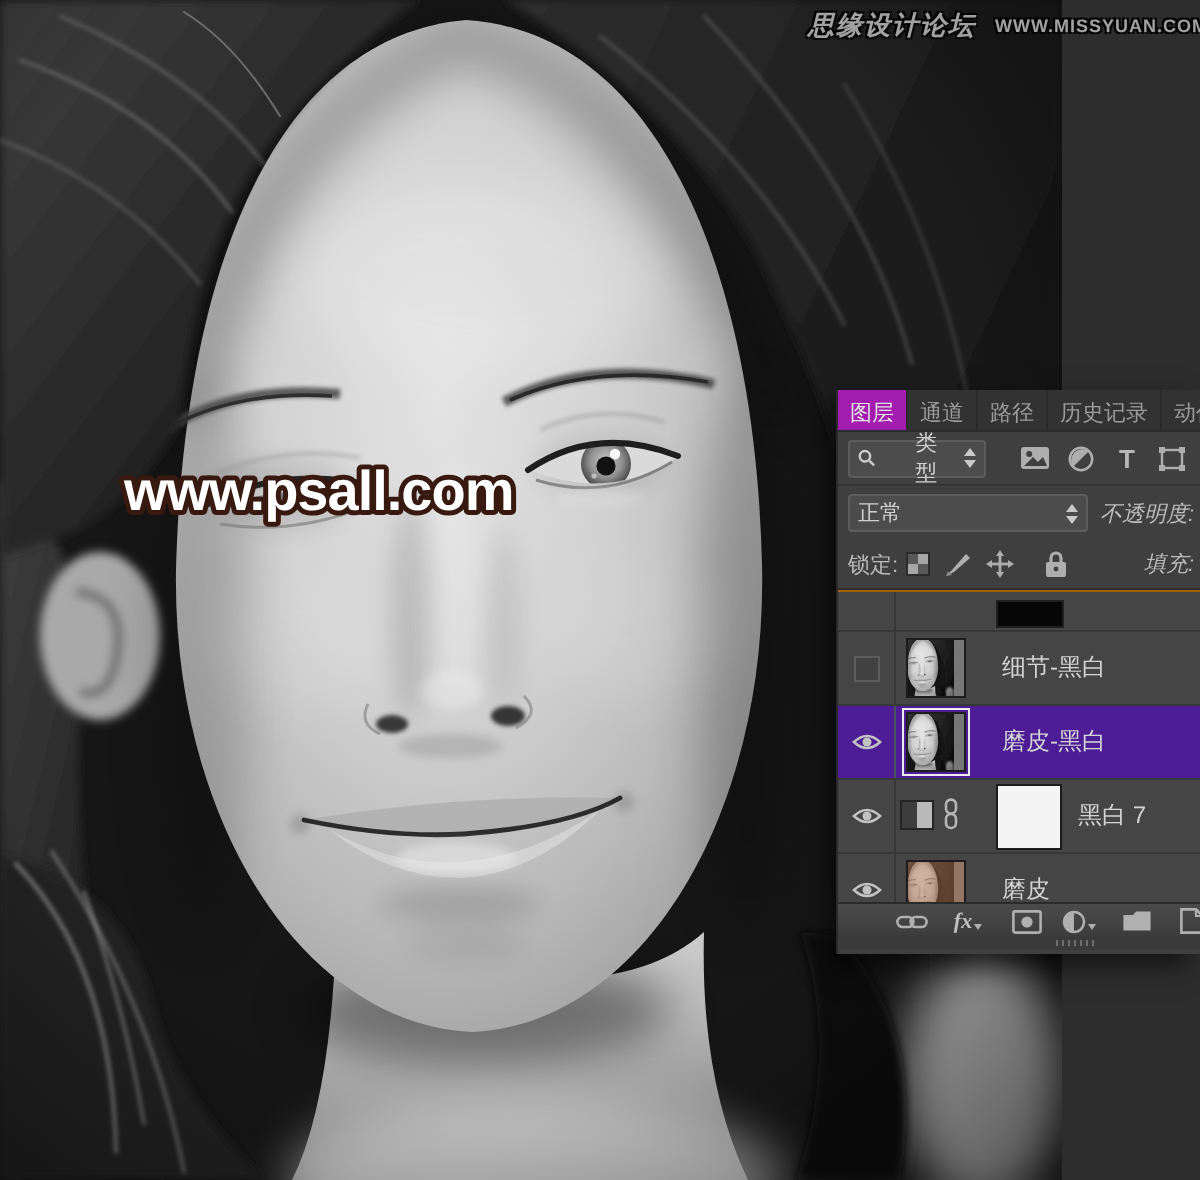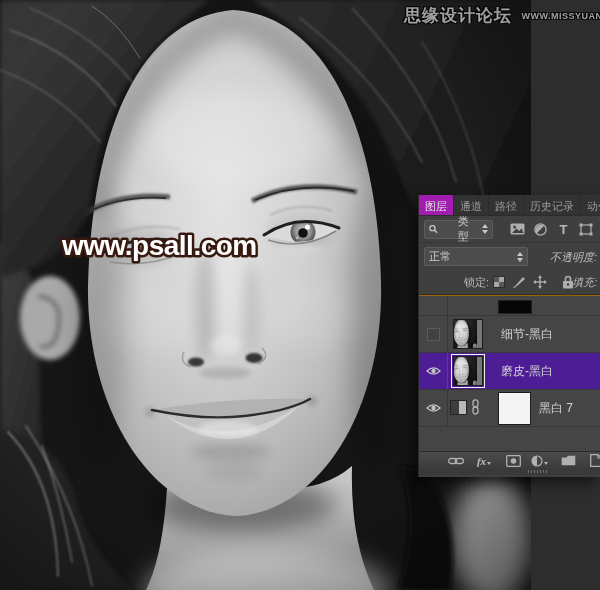--- a/index.html
+++ b/index.html
@@ -9,42 +9,42 @@
   
   .canvas{position:absolute;left:0;top:0;width:531px;height:590px;overflow:hidden;background:#161616;}
   .canvas svg{display:block;}
 
   
   .psall{position:absolute;left:56px;top:222px;pointer-events:none;}
 
   
   .banner{position:absolute;left:404px;top:4px;width:196px;white-space:nowrap;
           color:#a2a2a2;text-shadow:1px 1px 0 #0a0a0a,-1px -1px 0 #000,1px -1px 0 #050505,-1px 1px 0 #050505;}
-  .banner .cn{font-size:17px;font-weight:bold;letter-spacing:1px;vertical-align:middle;}
+  .banner .cn{font-size:13px;font-weight:bold;letter-spacing:1px;vertical-align:middle;font-style:italic;}
   .banner .en{font-size:9px;font-weight:bold;letter-spacing:.5px;vertical-align:middle;margin-left:5px;}
 
   
   .panel{position:absolute;left:418px;top:195px;width:182px;height:282px;background:#3f3f3f;
          box-shadow:-5px 6px 12px rgba(0,0,0,.55);border-left:1px solid #2a2a2a;overflow:hidden;
          color:#c6c6c6;font-size:11px;}
   .tabbar{height:21px;background:#323232;display:flex;align-items:stretch;border-bottom:1px solid #2c2c2c;}
   .tab{padding:4px 6px 3px 6px;color:#9b9b9b;border-right:1px solid #2a2a2a;white-space:nowrap;font-size:11px;}
   .tab.active{background:#a21caf;color:#e2e2e2;}
   .row{position:relative;display:flex;align-items:center;padding:0 5px;background:#3f3f3f;}
   .filter-row{height:27px;border-bottom:1px solid #363636;}
   .blend-row{height:27px;}
   .lock-row{height:25px;border-bottom:1px solid #2e2e2e;}
   .select{display:flex;align-items:center;height:19px;background:#4c4c4c;border:1px solid #5d5d5d;
           border-radius:2px;padding:0 4px;color:#d0d0d0;}
   .spin{display:inline-flex;flex-direction:column;gap:2px;margin-left:auto;padding-left:5px;}
   .spin i{display:block;width:0;height:0;border-left:3px solid transparent;border-right:3px solid transparent;}
   .spin .up{border-bottom:4px solid #c9c9c9;}
   .spin .dn{border-top:4px solid #c9c9c9;}
   .ficon{display:inline-flex;align-items:center;justify-content:center;width:18px;height:18px;color:#b8b8b8;}
-  .lbl{color:#bcbcbc;margin-left:40px;}
+  .lbl{color:#bcbcbc;}
   .lbl-right{position:absolute;right:3px;top:50%;transform:translateY(-50%);color:#bcbcbc;white-space:nowrap;font-style:italic;}
   .lockicons{display:flex;gap:7px;margin-left:4px;align-items:center;}
   .checker{width:12px;height:12px;background:conic-gradient(#a6a6a6 25%,#585858 25% 50%,#a6a6a6 50% 75%,#585858 75%);border:1px solid #2c2c2c;}
 
   .layer-list{height:156px;overflow:hidden;background:#454545;border-top:1px solid #a16207;}
   .lrow{position:relative;height:37px;background:#454545;border-bottom:1px solid #373737;}
   .lrow.partial-top{height:20px;}
   .eyewell{position:absolute;left:0;top:0;bottom:0;width:29px;border-right:1px solid #373737;
            display:flex;align-items:center;justify-content:center;}
   .well-empty{width:13px;height:13px;border:1px solid #5c5c5c;background:#414141;}
@@ -263,21 +263,21 @@
             <rect x="2" y="2" width="10" height="9" fill="none" stroke="#aeaeae" stroke-width="1.2"></rect>
             <rect x="0.5" y="0.5" width="3" height="3" fill="#aeaeae"></rect>
             <rect x="10.5" y="0.5" width="3" height="3" fill="#aeaeae"></rect>
             <rect x="0.5" y="9.5" width="3" height="3" fill="#aeaeae"></rect>
             <rect x="10.5" y="9.5" width="3" height="3" fill="#aeaeae"></rect>
           </svg>
       </span>
     </div>
 
     <div class="row blend-row">
-      <div class="select" style="width:104px;">
+      <div class="select" style="width:120px;">
         <span>正常</span>
         <span class="spin">
             <i class="up"></i>
             <i class="dn"></i>
           </span>
       </div>
       <span class="lbl-right">不透明度:</span>
     </div>
 
     <div class="row lock-row">
@@ -347,20 +347,35 @@
         <span class="chain">
           <svg width="7" height="16" viewBox="0 0 7 16">
               <rect x="1" y="0.8" width="5" height="7" rx="2.4" fill="none" stroke="#b5b5b5" stroke-width="1.3"></rect>
               <rect x="1" y="8" width="5" height="7" rx="2.4" fill="none" stroke="#b5b5b5" stroke-width="1.3"></rect>
             </svg>
         </span>
         <span class="maskthumb"></span>
         <span class="lname adj">黑白 7</span>
       </div>
 
+      <div class="lrow">
+        <div class="eyewell">
+          <svg width="15" height="10" viewBox="0 0 16 10">
+            <path d="M1,5 Q8,-1.5 15,5 Q8,11.5 1,5 Z" fill="none" stroke="#c2c2c2" stroke-width="1.3"></path>
+            <circle cx="8" cy="5" r="2.4" fill="#c2c2c2"></circle>
+          </svg>
+        </div>
+        <div class="thumb">
+          <svg viewBox="70 0 390 530" preserveAspectRatio="xMidYMid slice">
+              <use href="#portraitSym"></use>
+              <rect x="70" y="0" width="390" height="530" fill="#b5784e" opacity="0.45"></rect>
+            </svg>
+        </div>
+        <span class="lname">磨皮</span>
+      </div>
 
     </div>
 
     <div class="bottombar">
       <span class="bicon" style="left:28px;">
         <svg width="16" height="8" viewBox="0 0 16 8">
             <rect x="0.7" y="1.5" width="8" height="5" rx="2.5" fill="none" stroke="#b0b0b0" stroke-width="1.3"></rect>
             <rect x="7.3" y="1.5" width="8" height="5" rx="2.5" fill="none" stroke="#b0b0b0" stroke-width="1.3"></rect>
           </svg>
       </span>

